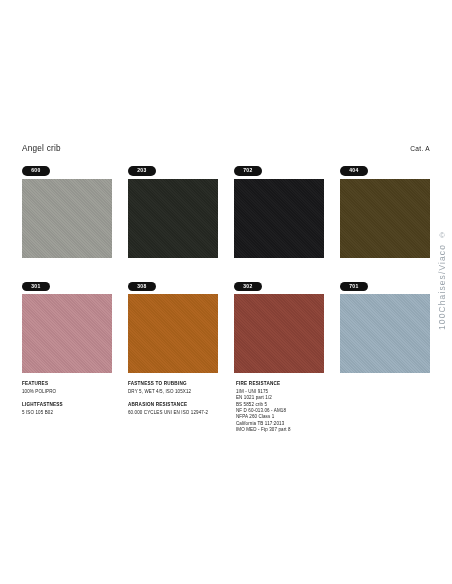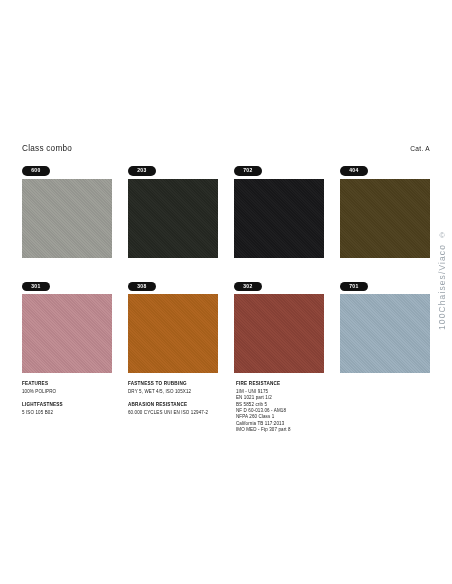--- a/index.html
+++ b/index.html
@@ -162,21 +162,21 @@
     color: #9aa3ab;
     white-space: nowrap;
   }
 </style>
 </head>
 <body>
 
 <div id="page">
 
   <div class="header">
-    <span class="collection-title">Class combo</span>
+    <span class="collection-title">Angel crib</span>
     <span class="category-label">Cat. A</span>
   </div>
 
   <div class="grid">
       <div class="cell"><div class="badge">600</div><div class="swatch" style="background-color: rgb(169, 170, 164);"></div></div>
       <div class="cell"><div class="badge">203</div><div class="swatch" style="background-color: rgb(43, 47, 40);"></div></div>
       <div class="cell"><div class="badge">702</div><div class="swatch" style="background-color: rgb(28, 28, 30);"></div></div>
       <div class="cell"><div class="badge">404</div><div class="swatch" style="background-color: rgb(91, 75, 34);"></div></div>
       <div class="cell"><div class="badge">301</div><div class="swatch" style="background-color: rgb(200, 154, 160);"></div></div>
       <div class="cell"><div class="badge">308</div><div class="swatch" style="background-color: rgb(185, 116, 31);"></div></div>

